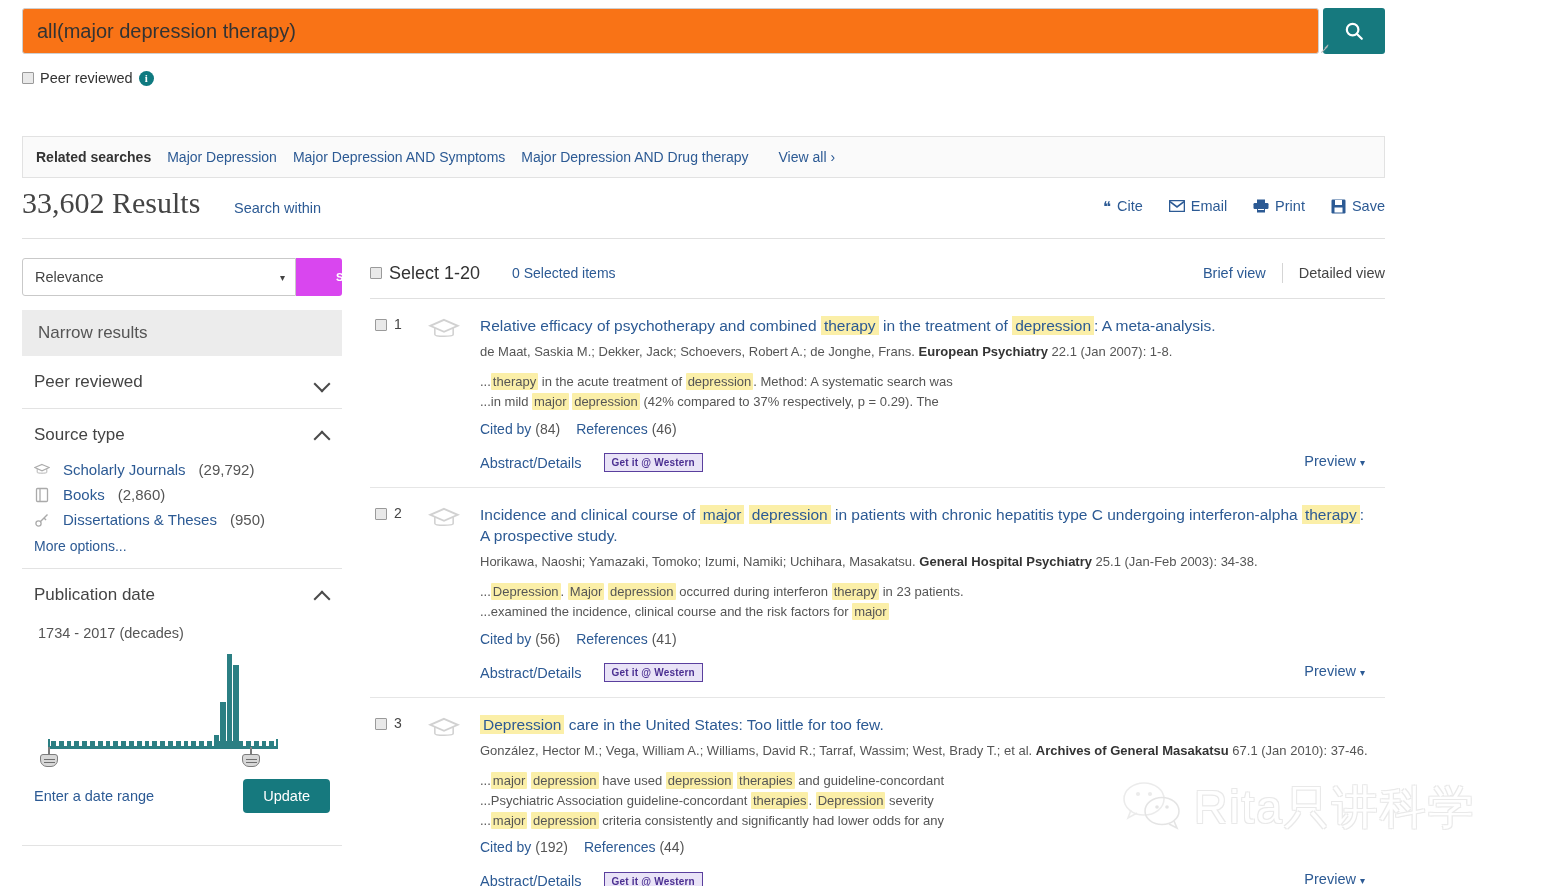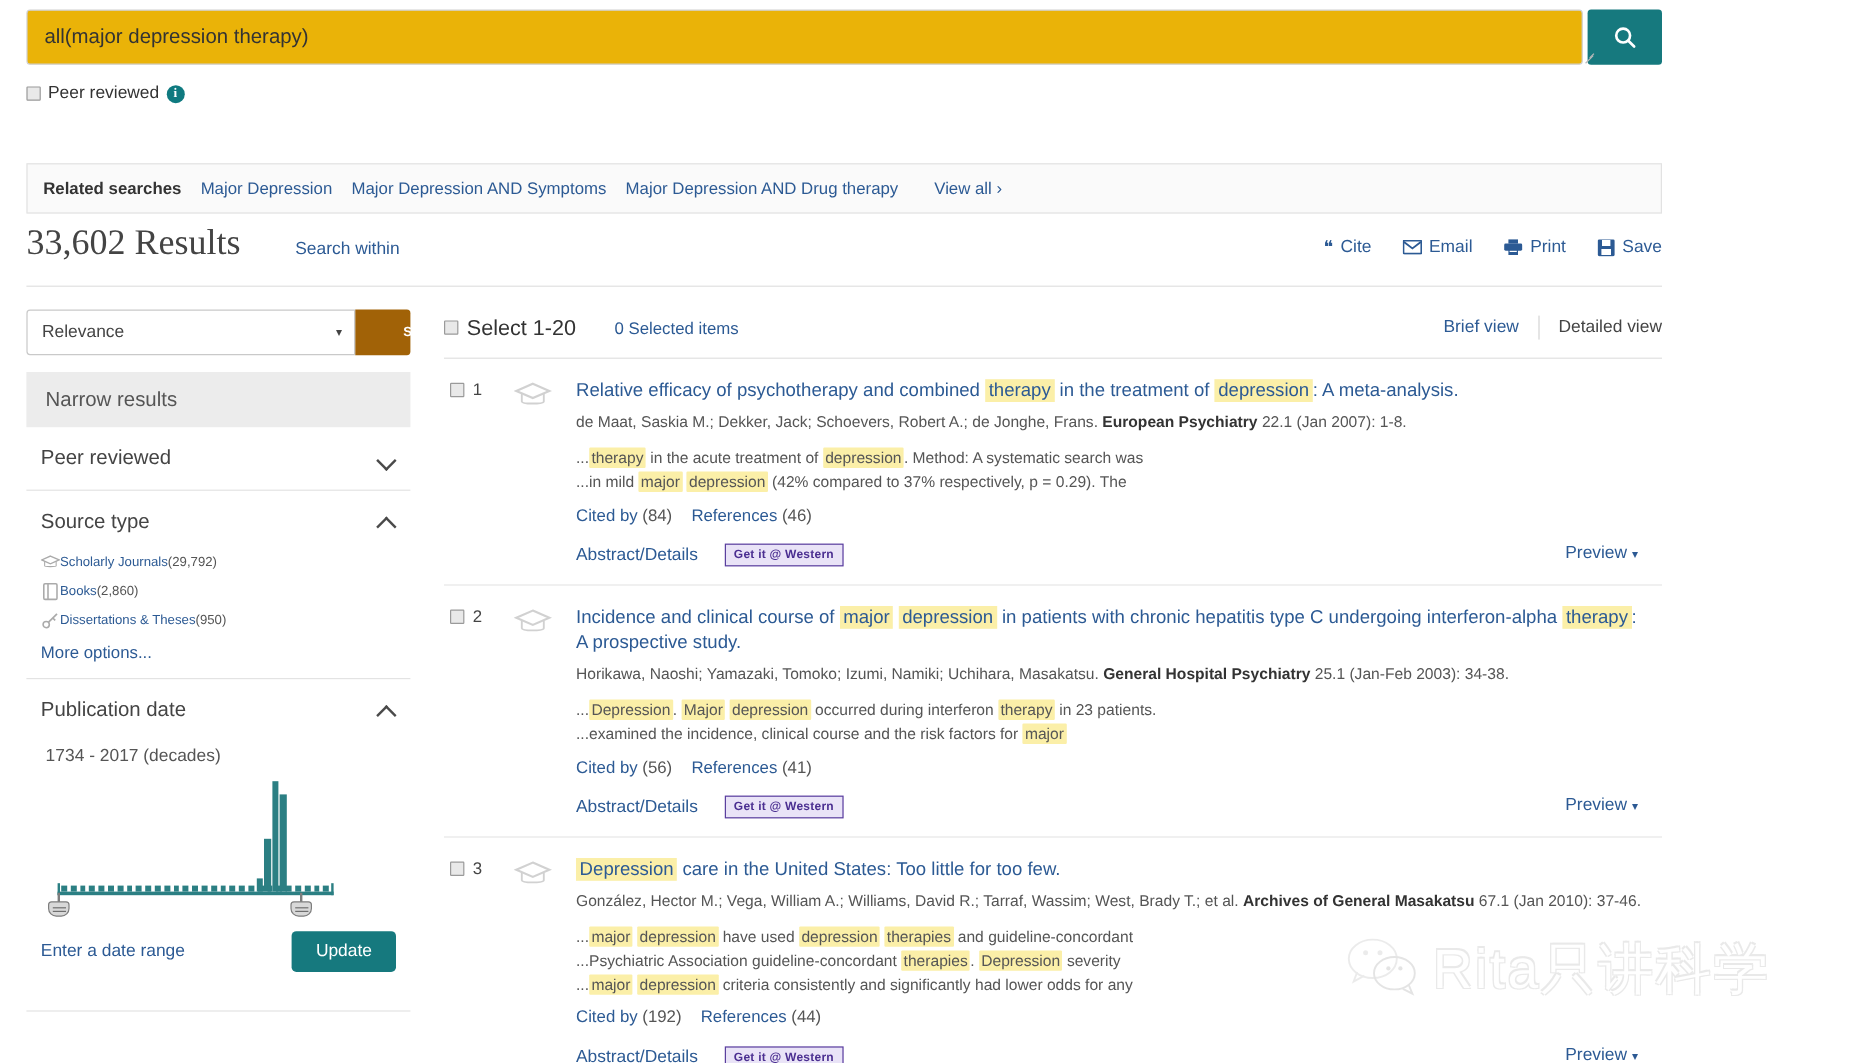--- a/index.html
+++ b/index.html
@@ -10,21 +10,21 @@
     font-family: "Liberation Sans", sans-serif;
     color: #333;
     overflow: hidden;
   }
   .page { position: relative; width: 1558px; height: 886px; background:#fff; }
 
   
   .searchrow { position:absolute; left:22px; top:8px; width:1363px; height:46px; display:flex; }
   .searchbox {
     flex:1; height:46px; border:1px solid #cfcfcf; border-radius:3px;
-    background:#eab308; font-size:17px; color:#333; padding:0 14px;
+    background:#f97316; font-size:20px; color:#333; padding:0 14px;
     font-family:"Liberation Sans", sans-serif; outline:none;
   }
   .searchbox::placeholder { color:#999; }
   .resize-grip { position:absolute; right:56px; bottom:2px; width:10px; height:10px; pointer-events:none; }
   .resize-grip i { position:absolute; background:#b9b9b9; height:1px; width:9px; transform:rotate(-45deg); right:0; }
   .resize-grip i:nth-child(1){ bottom:2px; width:9px; }
   .resize-grip i:nth-child(2){ bottom:5px; width:5px; right:0; }
   .searchbtn {
     width:62px; height:46px; margin-left:4px; background:#16797e; border:none; border-radius:3px;
     cursor:pointer; display:flex; align-items:center; justify-content:center;
@@ -57,57 +57,57 @@
   .rel-title { font-size:14px; font-weight:bold; color:#333; margin-right:16px; }
   .rel-item { font-size:14px; color:#2c5a94; cursor:pointer; margin-right:16px; }
   .rel-viewall { font-size:14px; color:#2c5a94; cursor:pointer; margin-left:14px; }
 
   
   .reshdr { position:absolute; left:22px; top:190px; width:1363px; height:48px; }
   .res-count {
     position:absolute; left:0; top:-4px; font-size:30px; color:#444;
     font-family:"Liberation Serif", serif; letter-spacing:0px;
   }
-  .res-within { position:absolute; left:224px; top:10px; font-size:14.5px; color:#2c5a94; cursor:pointer; }
+  .res-within { position:absolute; left:212px; top:10px; font-size:14.5px; color:#2c5a94; cursor:pointer; }
   .res-actions { position:absolute; right:0; top:8px; display:flex; align-items:center; gap:26px; }
   .act { display:flex; align-items:center; gap:6px; font-size:14.5px; color:#2c5a94; cursor:pointer; }
   .act svg, .act .glyph { display:block; }
   .glyph { font-size:15px; color:#2c5a94; line-height:1; }
   .hdr-rule { position:absolute; left:0; top:48px; width:1363px; height:1px; background:#e0e0e0; }
 
   
   .leftcol { position:absolute; left:22px; top:258px; width:320px; }
   .sortrow { display:flex; height:38px; }
   .sortsel {
     position:relative; flex:1; border:1px solid #c9c9c9; border-radius:3px 0 0 3px; background:#fff;
     font-size:14.5px; color:#444; display:flex; align-items:center; padding-left:12px; cursor:pointer;
   }
   .sortsel .dncaret { position:absolute; right:10px; top:50%; transform:translateY(-50%); font-size:10px; color:#444; }
   .sortbtn {
-    width:46px; background:#a16207; color:#fff; border:none; border-radius:0 3px 3px 0;
+    width:46px; background:#d946ef; color:#fff; border:none; border-radius:0 3px 3px 0;
     font-size:11px; font-weight:bold; cursor:pointer; font-family:"Liberation Sans", sans-serif;padding-left:40px;
   }
   .narrow {
     margin-top:14px; height:46px; background:#ececec; display:flex; align-items:center;
     padding-left:16px; font-size:17px; color:#555;
   }
   .facet { border-bottom:1px solid #e3e3e3; padding:0 12px; }
   .facet-hd {
     height:52px; display:flex; align-items:center; justify-content:space-between;
     font-size:17px; color:#444; cursor:pointer;
   }
   .chev { width:16px; height:16px; position:relative; }
   .chev::before {
     content:""; position:absolute; left:2px; top:4px; width:10px; height:10px;
     border-right:2px solid #4a4a4a; border-bottom:2px solid #4a4a4a;
     transform:rotate(45deg);
   }
   .chev.up::before { transform:rotate(-135deg); top:6px; }
   .facet-body { padding-bottom:14px; }
-  .facet-item { display:flex; align-items:center; gap:0; margin-bottom:8px; font-size:11px; }
+  .facet-item { display:flex; align-items:center; gap:13px; margin-bottom:8px; font-size:15px; }
   .facet-item .fi-link { color:#2c5a94; cursor:pointer; }
   .facet-item .fi-count { color:#555; }
   .fi-icon { width:16px; height:16px; flex:0 0 16px; opacity:.55; }
   .more-opts { font-size:14px; color:#2c5a94; cursor:pointer; margin-top:10px; }
 
   .pubrange { font-size:14.5px; color:#555; margin:4px 0 0 4px; }
   .histo { position:relative; width:296px; height:128px; margin-top:4px; }
   .bars { position:absolute; left:17px; bottom:27px; width:224px; height:100px; display:flex; align-items:flex-end; }
   .bar { background:#2b7f83; margin-right:1px; }
   .axis { position:absolute; left:14px; bottom:24px; width:230px; height:3px; background:#2b7f83; }

